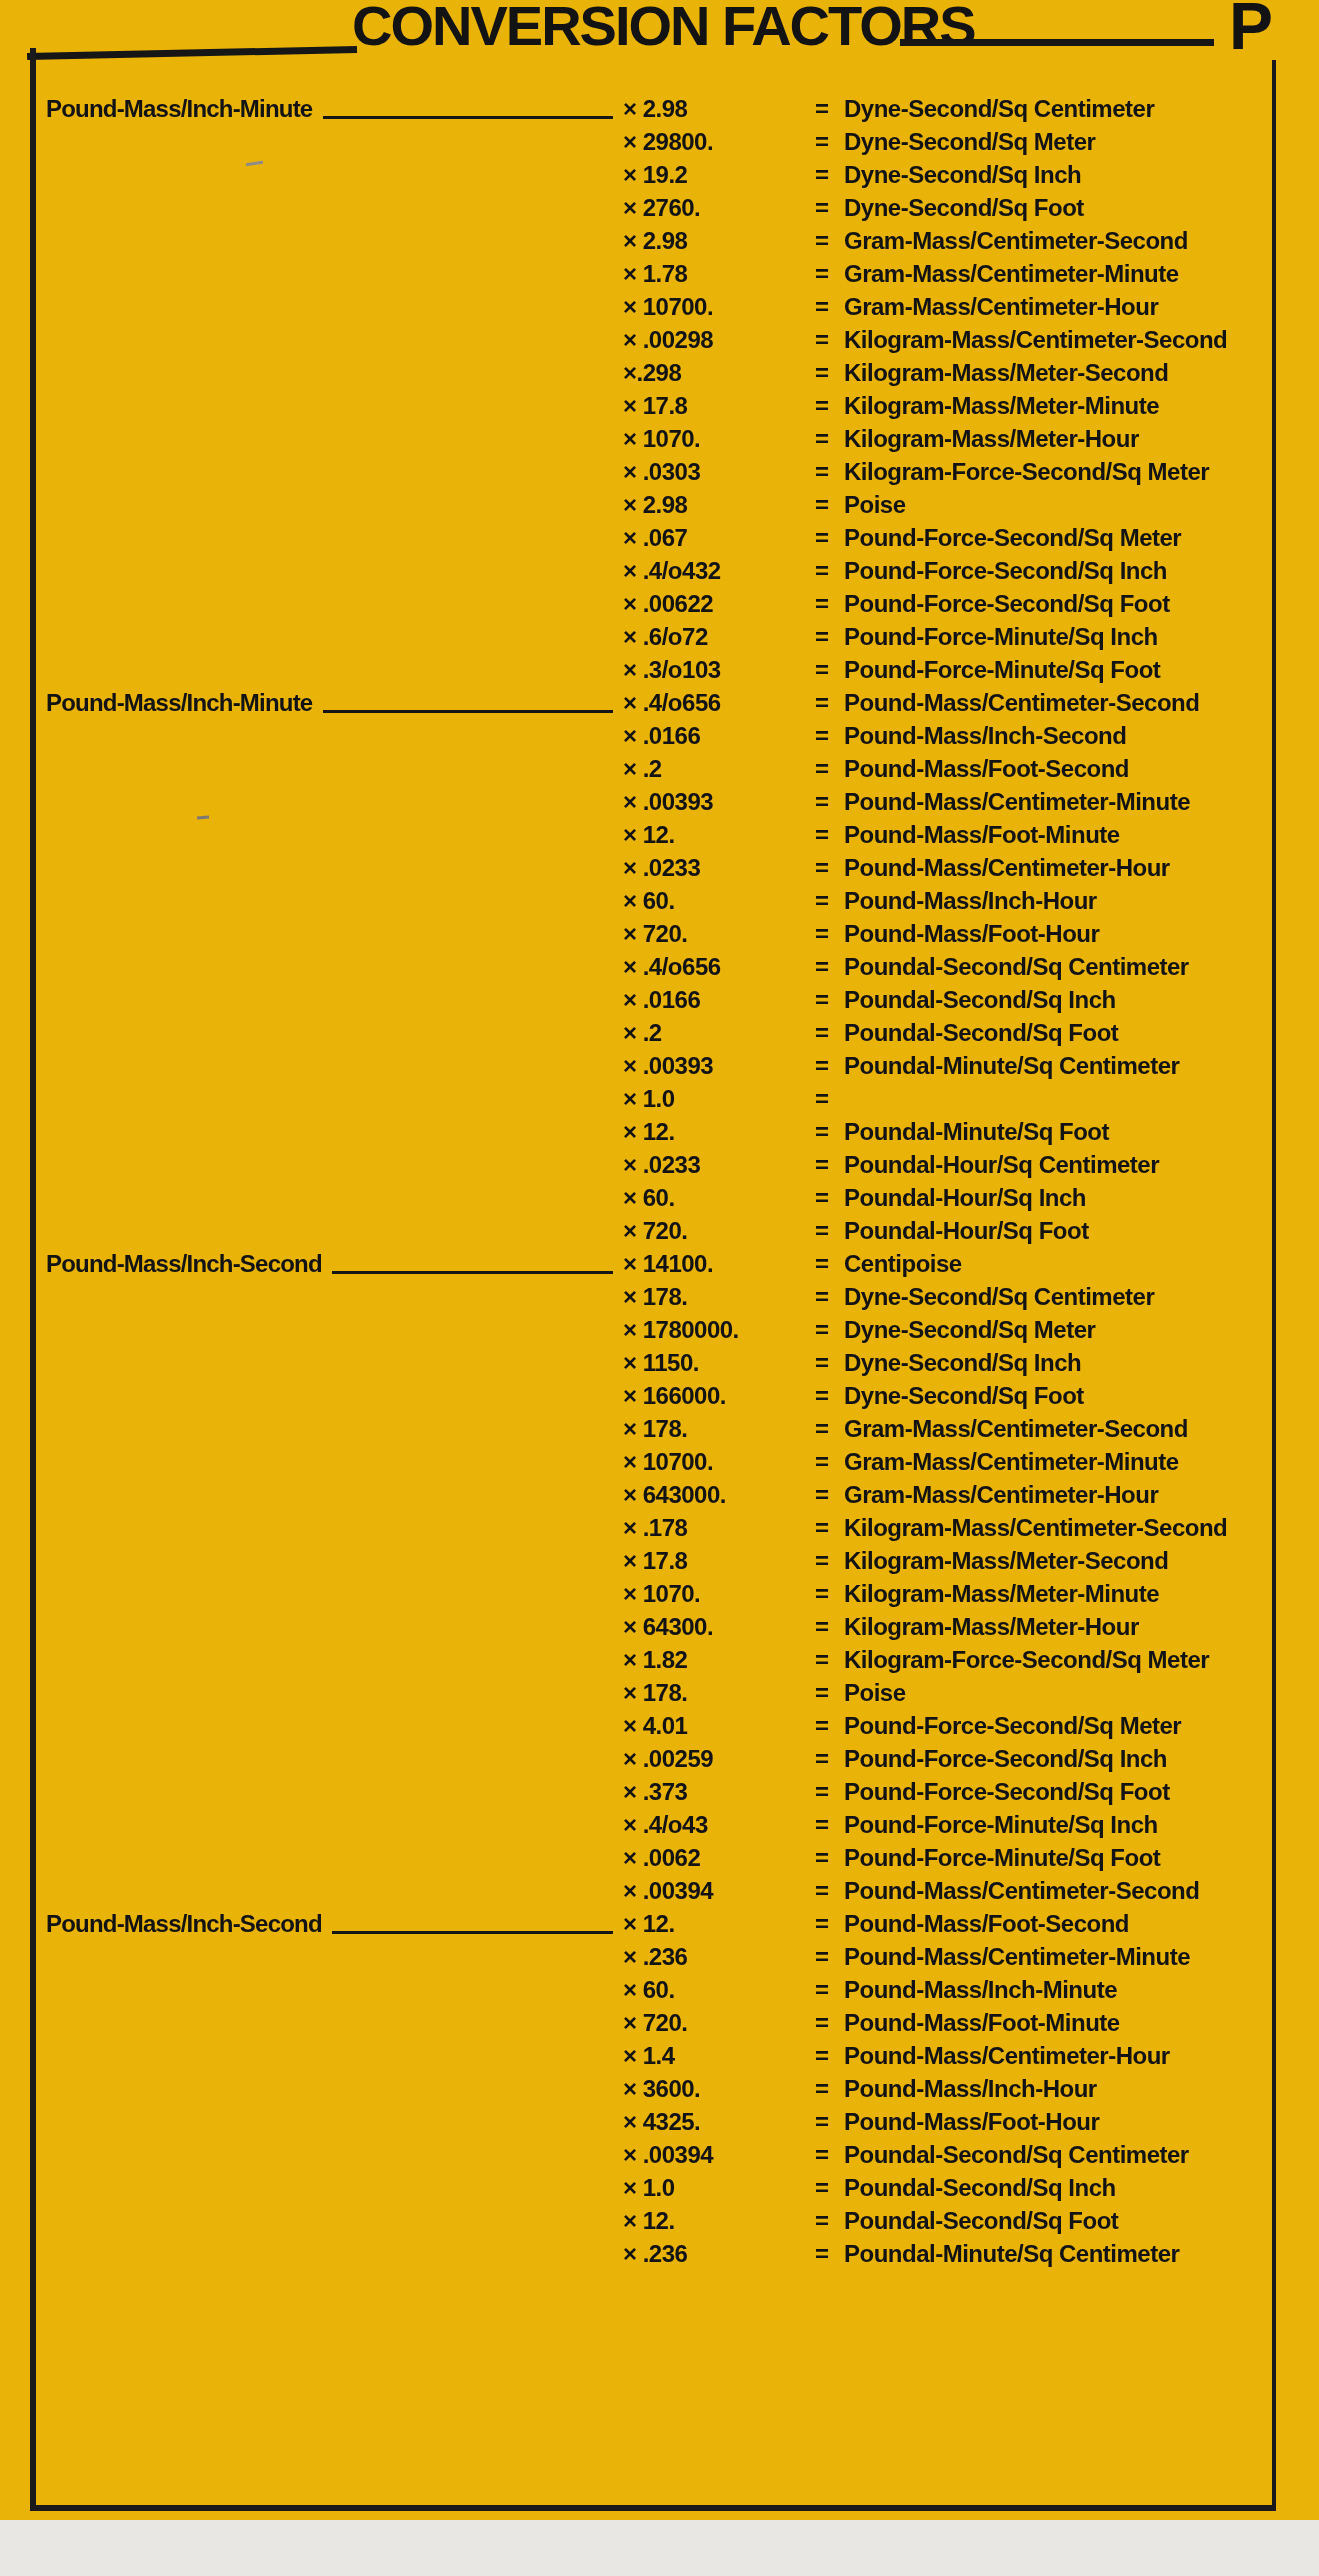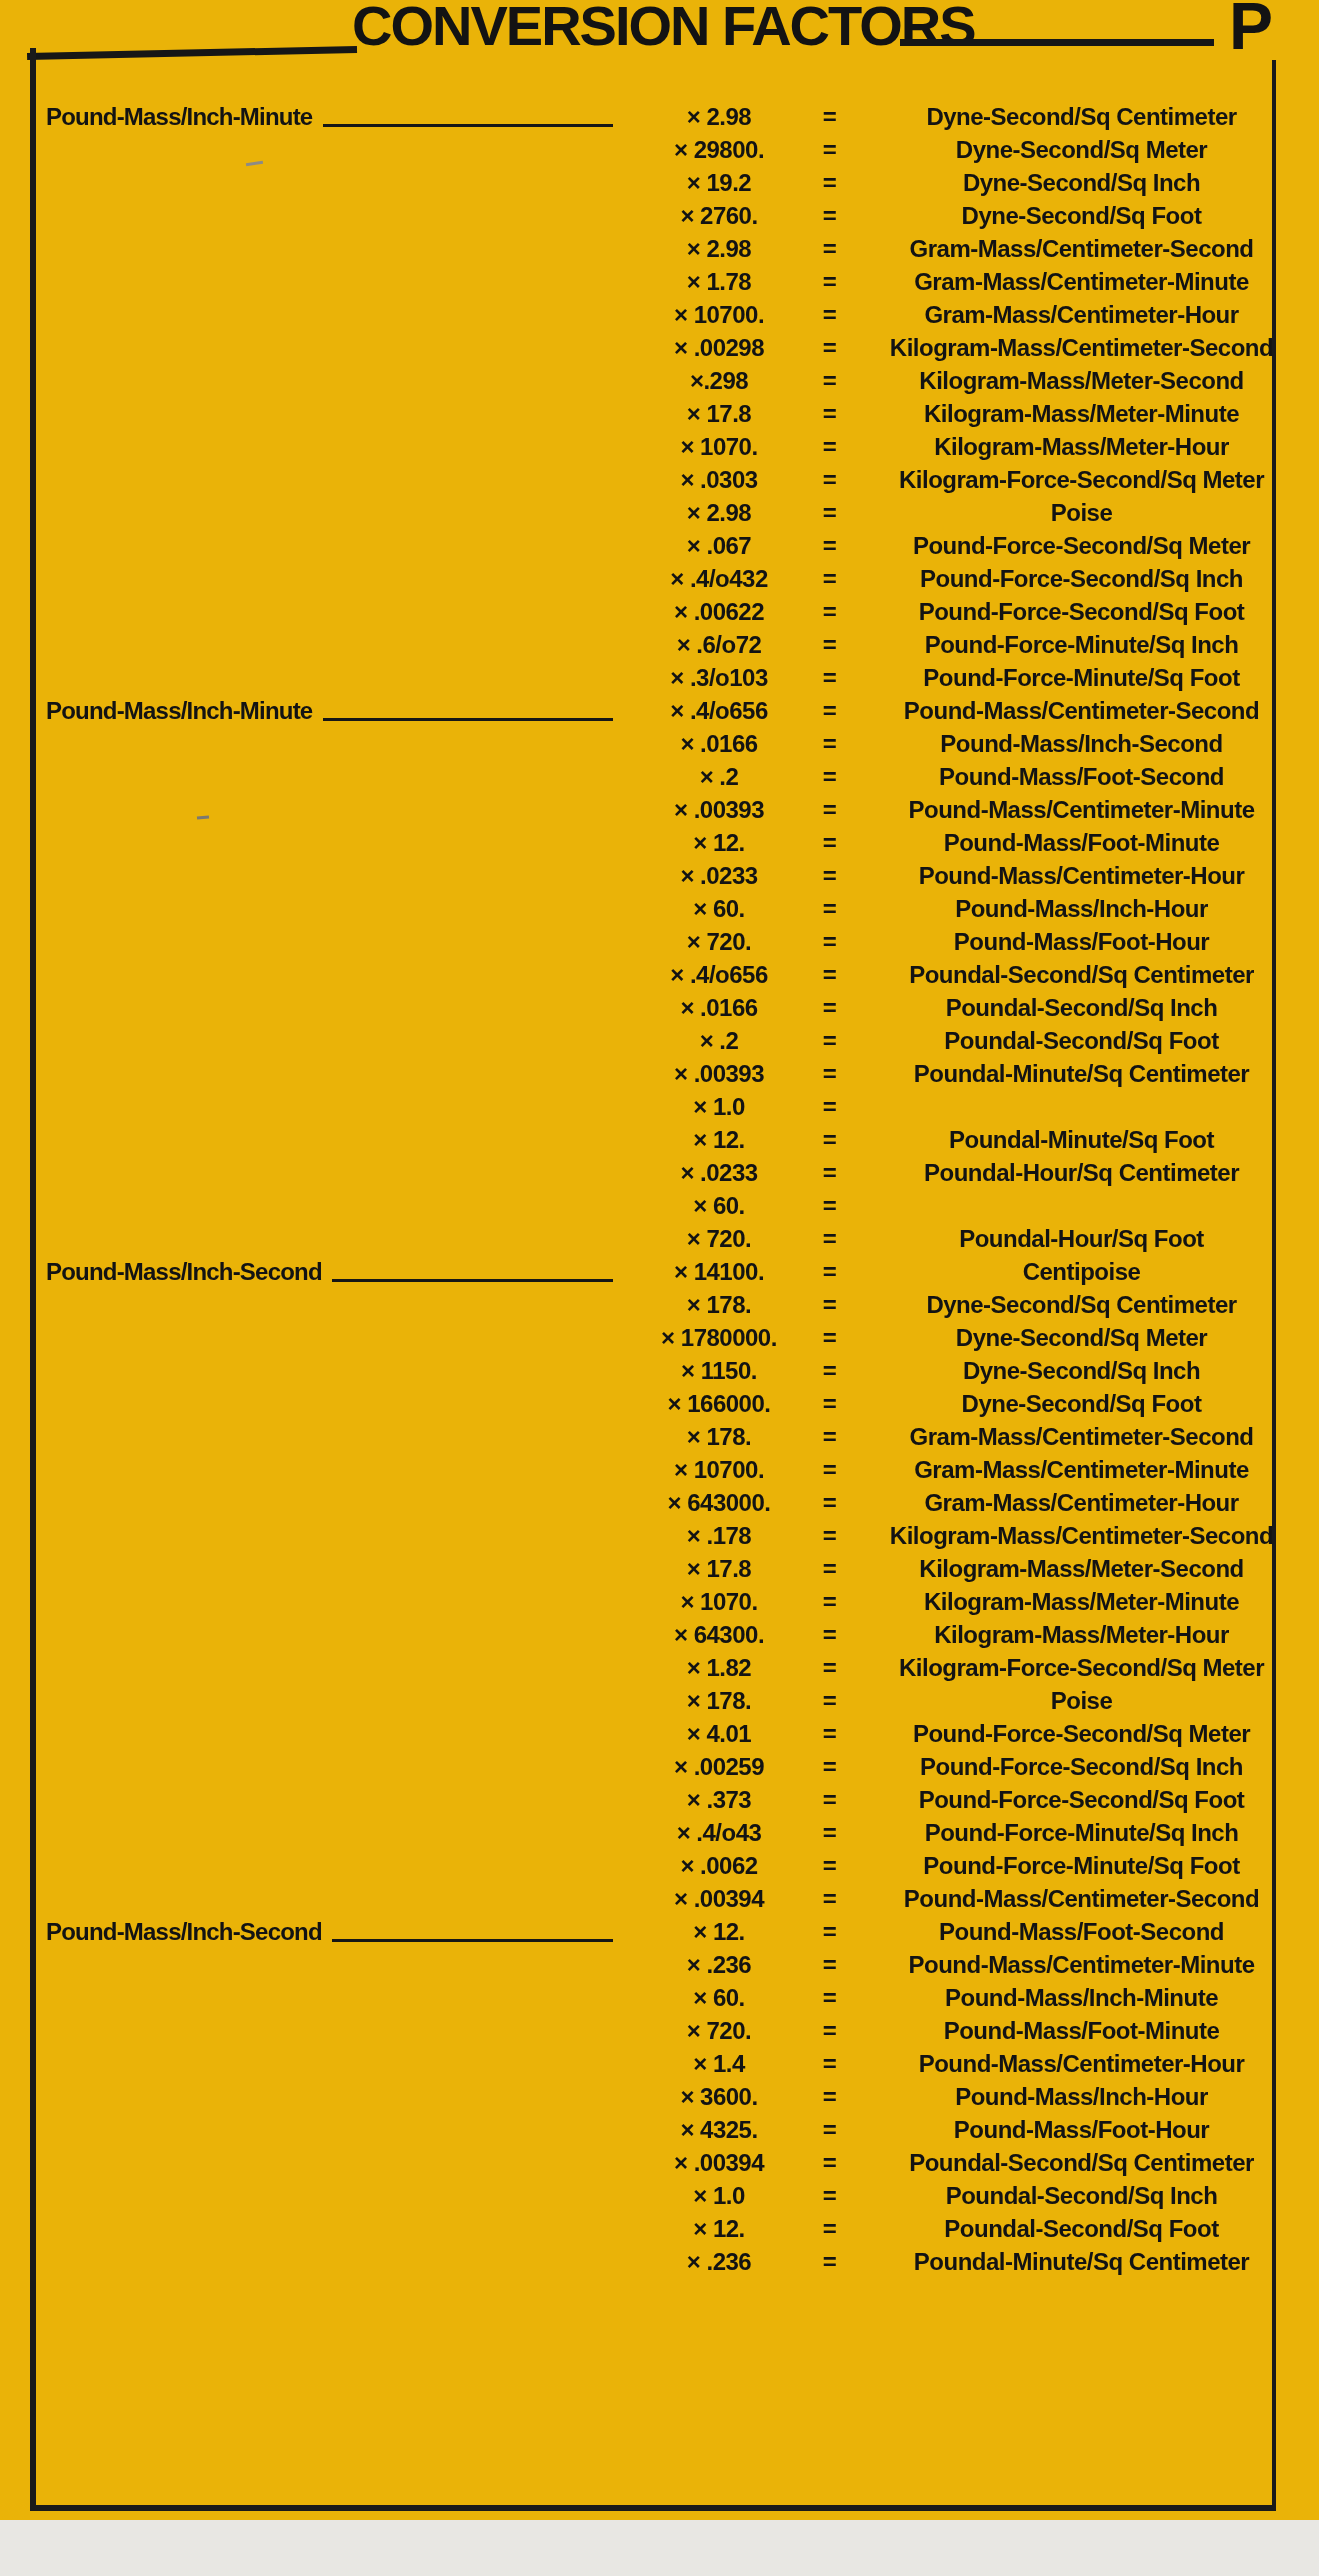--- a/index.html
+++ b/index.html
@@ -27,21 +27,21 @@
   }
   .corner-letter {
     position:absolute; left:1229px; top:-6.5px;
     font-size:66px; font-weight:700; line-height:65px;
   }
   
   .border-left   { position:absolute; left:30px;  top:48px;   width:5.9px;    height:2463px; background:#1a1a1a; }
   .border-right  { position:absolute; left:1272px;top:60px;   width:3.9px;    height:2451px; background:#1a1a1a; }
   .border-bottom { position:absolute; left:30px;  top:2505px; width:1246px; height:5.9px;    background:#1a1a1a; }
   
-  .table { position:absolute; left:0; top:100px; width:1319px;text-align:center; }
+  .table { position:absolute; left:0; top:92px; width:1319px; }
   .row {
     display:grid;
     grid-template-columns:577px 192px 29px auto;
     height:33px; line-height:33px;
     padding-left:46px;
     font-size:24px; font-weight:700; letter-spacing:-0.5px;
     white-space:nowrap;
   }
   .cell-label { display:flex; min-width:0; }
   .label-text { line-height:33px; letter-spacing:-0.8px; }
@@ -278,20 +278,21 @@
       <div class="row">
     <div class="cell-label"></div>
     <div class="cell-factor">× .0233</div>
     <div class="cell-eq">=</div>
     <div class="cell-unit">Poundal-Hour/Sq Centimeter</div>
   </div>
       <div class="row">
     <div class="cell-label"></div>
     <div class="cell-factor">× 60.</div>
     <div class="cell-eq">=</div>
+    <div class="cell-unit">Poundal-Hour/Sq Inch</div>
   </div>
       <div class="row">
     <div class="cell-label"></div>
     <div class="cell-factor">× 720.</div>
     <div class="cell-eq">=</div>
     <div class="cell-unit">Poundal-Hour/Sq Foot</div>
   </div>
       <div class="row">
     <div class="cell-label">
       <span class="label-text">Pound-Mass/Inch-Second</span>

